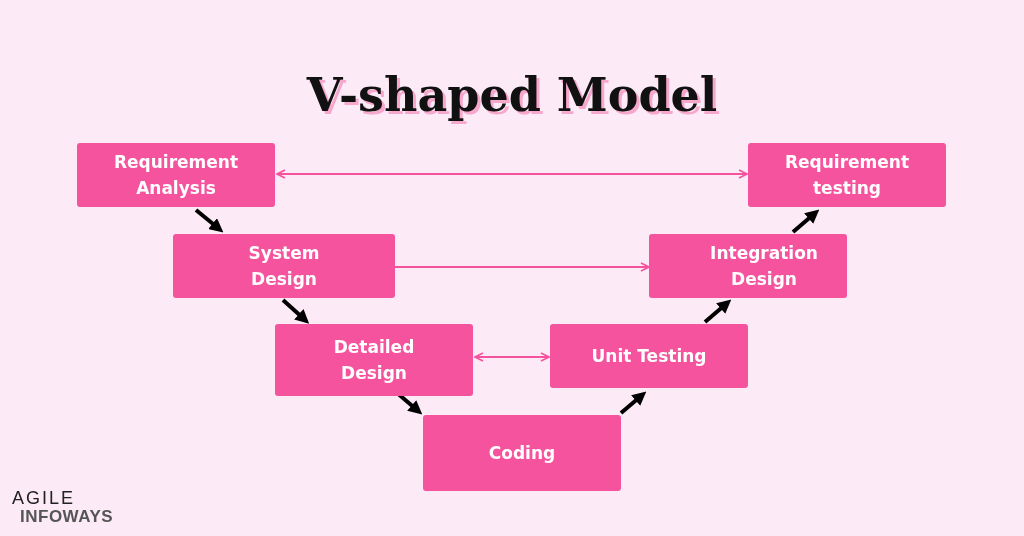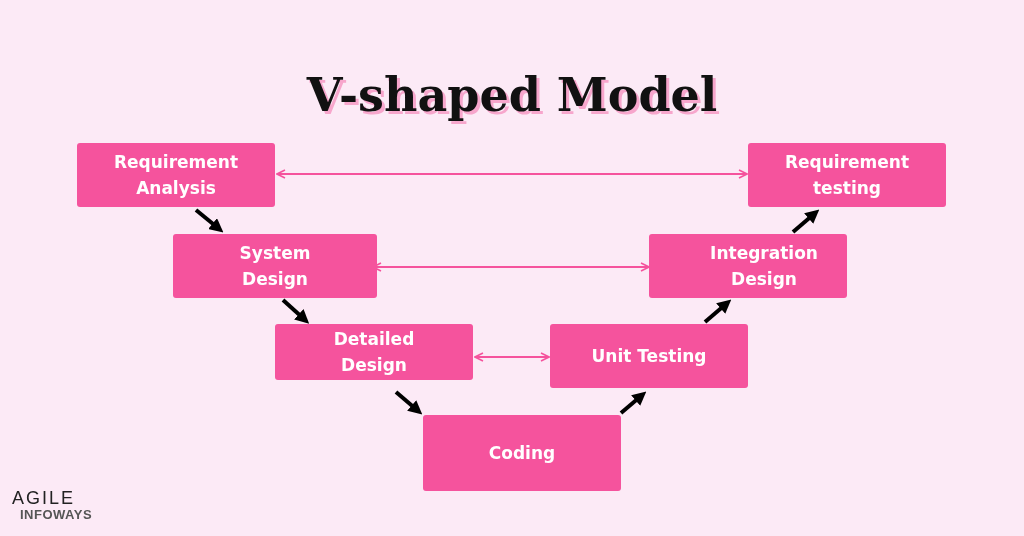--- a/index.html
+++ b/index.html
@@ -3,21 +3,21 @@
 <meta charset="utf-8">
 <style>
   html, body { margin:0; padding:0; }
   body { width:1024px; height:536px; background:#FCEAF6; position:relative; overflow:hidden; font-family:"DejaVu Sans", sans-serif; }
   .title { position:absolute; left:0; width:1024px; top:52px; text-align:center; font-family:"DejaVu Serif", serif; font-weight:bold; font-size:46px; color:#111; text-shadow:3px 3px 0 #F7A6CC; letter-spacing:0px;margin-top:16px; }
   .box { position:absolute; background:#F5539D; color:#fff; border-radius:3px; display:flex; align-items:center; justify-content:center; text-align:center; font-size:17px; font-weight:bold; line-height:26px; box-sizing:border-box; padding:0 8px; }
   .box span { white-space:pre-line; }
   svg.lines { position:absolute; left:0; top:0; }
   .logo { position:absolute; left:12px; top:488px; }
   .logo .agile { font-family:"Liberation Sans", sans-serif; font-size:18px; letter-spacing:2px; color:#222; font-weight:normal; }
-  .logo .info { font-family:"Liberation Sans", sans-serif; font-size:13px; color:#555; font-weight:bold; letter-spacing:0.5px; margin-left:8px; margin-top:-2px; }
+  .logo .info { font-family:"Liberation Sans", sans-serif; font-size:17px; color:#555; font-weight:bold; letter-spacing:0.5px; margin-left:8px; margin-top:-2px; }
 </style>
 </head>
 <body>
 
 <div class="title">V-shaped Model</div>
 
 <svg class="lines" width="1024" height="536">
   <defs>
     <marker id="pinkhead" markerWidth="10" markerHeight="10" refX="9" refY="5" orient="auto-start-reverse" markerUnits="userSpaceOnUse">
       <path d="M1,1 L9,5 L1,9" fill="none" stroke="#F5539D" stroke-width="1.6"></path>
@@ -35,25 +35,25 @@
   <line x1="396" y1="392" x2="417" y2="410" stroke="#000" stroke-width="4" marker-end="url(#blackhead)"></line>
   <line x1="621" y1="413" x2="641" y2="396" stroke="#000" stroke-width="4" marker-end="url(#blackhead)"></line>
   <line x1="705" y1="322" x2="726" y2="304" stroke="#000" stroke-width="4" marker-end="url(#blackhead)"></line>
   <line x1="793" y1="232" x2="814" y2="214" stroke="#000" stroke-width="4" marker-end="url(#blackhead)"></line>
 </svg>
 
 <div class="box" style="left:77px;top:143px;width:198px;height:64px;">
     <span>Requirement
 Analysis</span>
   </div>
-<div class="box" style="left:173px;top:234px;width:204px;height:64px;">
+<div class="box" style="left:173px;top:234px;width:222px;height:64px;">
     <span>System
 Design</span>
   </div>
-<div class="box" style="left:275px;top:324px;width:198px;height:56px;">
+<div class="box" style="left:275px;top:324px;width:198px;height:72px;">
     <span>Detailed
 Design</span>
   </div>
 <div class="box" style="left:423px;top:415px;width:198px;height:76px;">
     <span>Coding</span>
   </div>
 <div class="box" style="left:550px;top:324px;width:198px;height:64px;">
     <span>Unit Testing</span>
   </div>
 <div class="box" style="left:649px;top:234px;width:198px;height:64px;padding-left:40px;">

